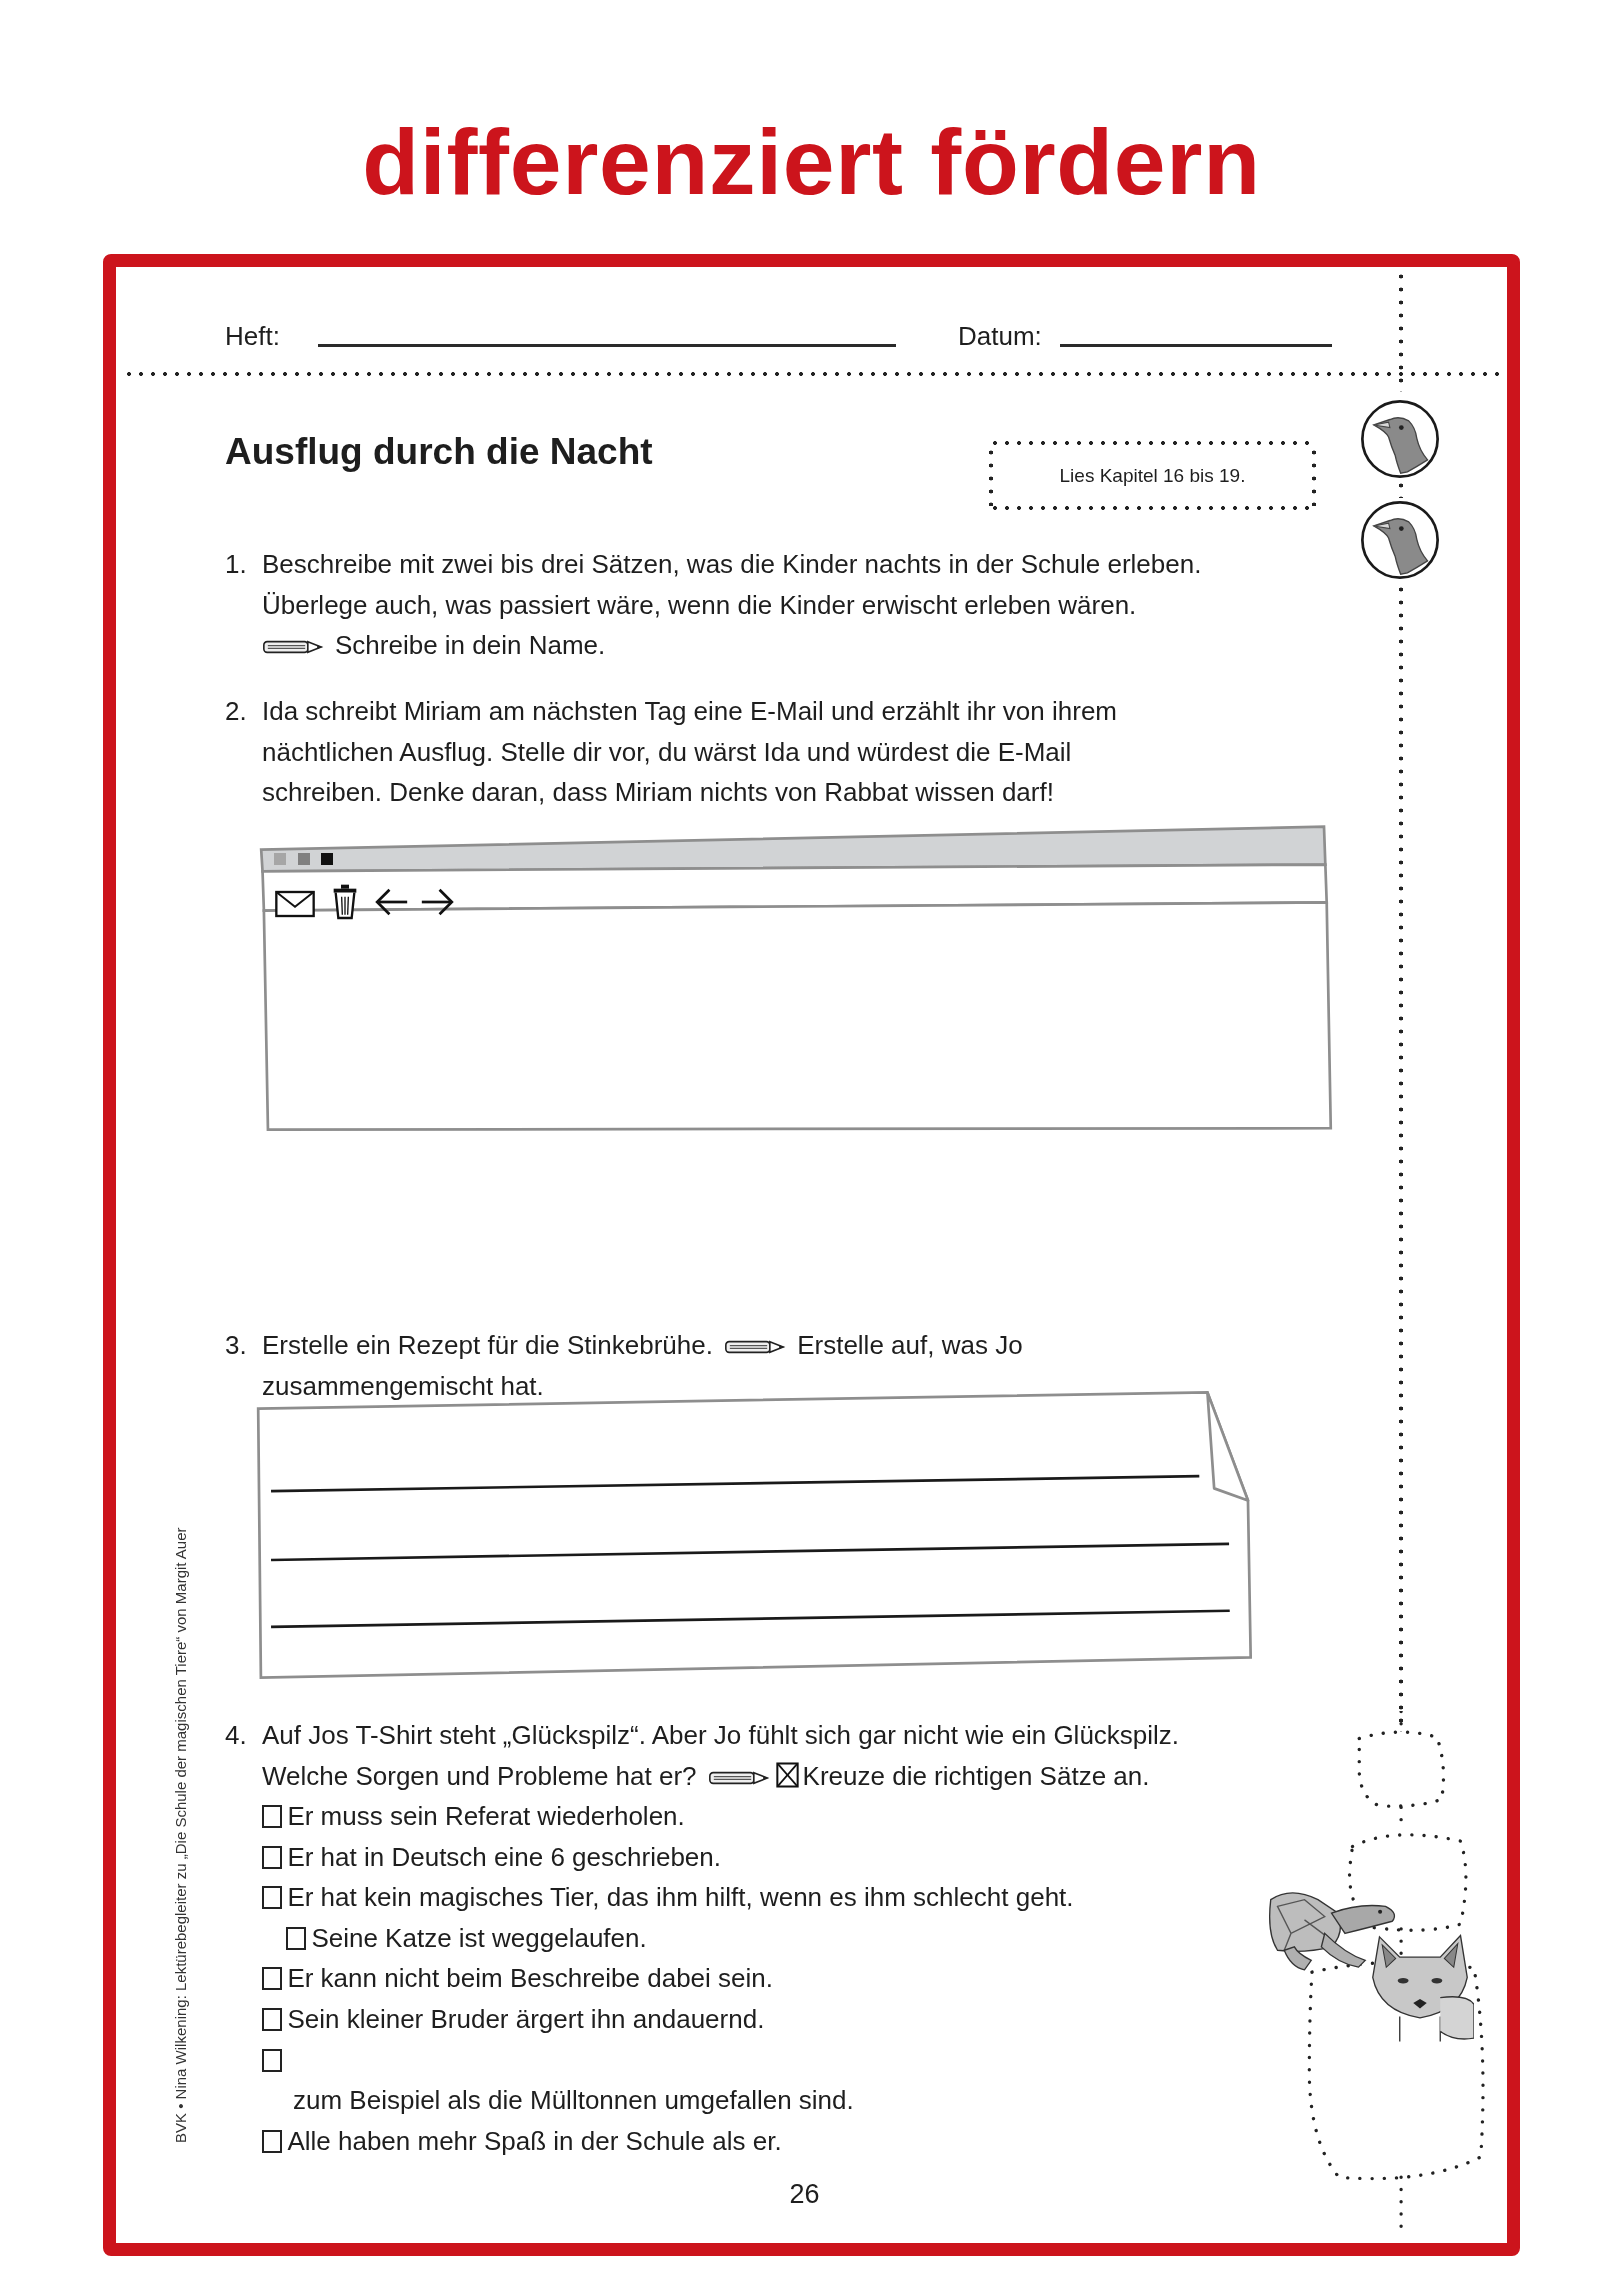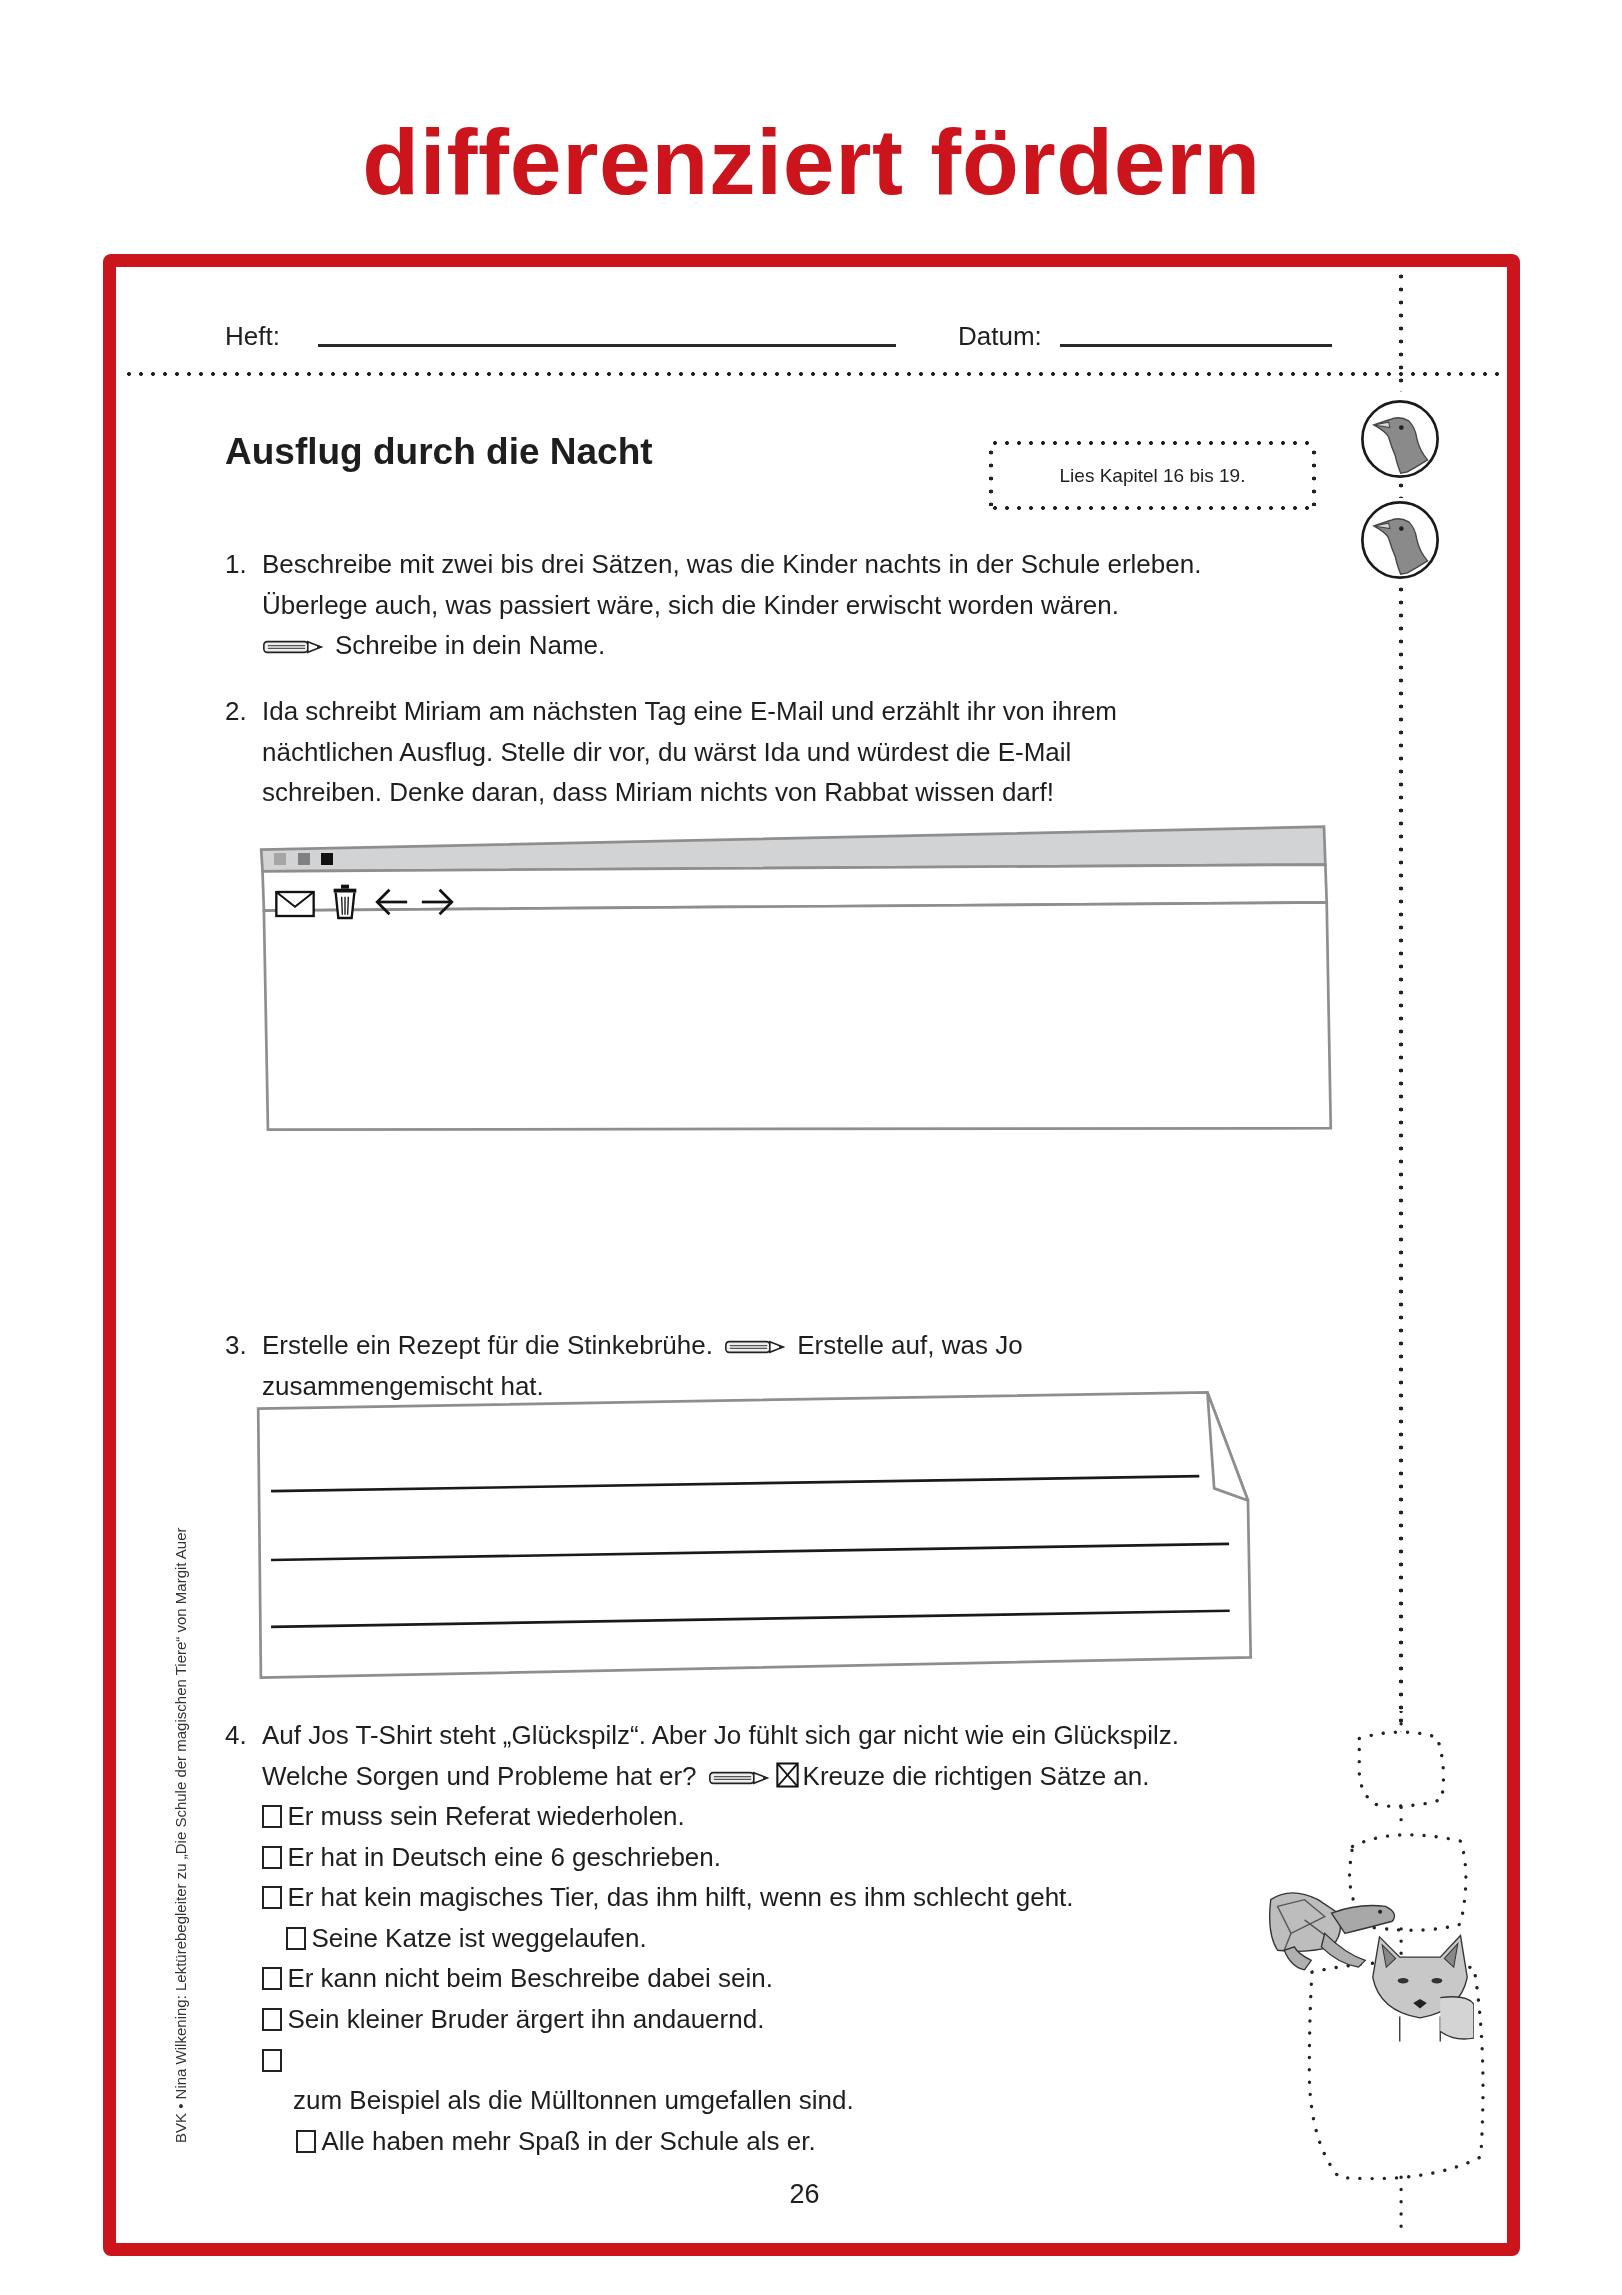--- a/index.html
+++ b/index.html
@@ -73,21 +73,21 @@
   <div class="abs hdots" style="left:0; top:0; width:327px;"></div>
   <div class="abs hdots" style="left:0; top:65px; width:327px;"></div>
   <div class="abs vdots" style="left:0; top:5.4px; height:60px;"></div>
   <div class="abs vdots" style="left:323px; top:5.4px; height:60px;"></div>
   <div id="lies-text" class="abs">Lies Kapitel 16 bis 19.</div>
 </div>
 
 <div class="abs" style="left:225px; top:544px;">
   <div class="abs task-num" style="left:0; top:0;">1.</div>
   <div class="abs task-line" style="left:37px; top:0;">Beschreibe mit zwei bis drei Sätzen, was die Kinder nachts in der Schule erleben.</div>
-  <div class="abs task-line" style="left:37px; top:41px;">Überlege auch, was passiert wäre, sich die Kinder erwischt worden wären.</div>
+  <div class="abs task-line" style="left:37px; top:41px;">Überlege auch, was passiert wäre, wenn die Kinder erwischt erleben wären.</div>
   <div class="abs task-line" style="left:37px; top:81px;">
     <svg class="pencil" width="65" height="16" viewBox="0 0 96 24">
       <rect x="2" y="4" width="66" height="16" rx="5" fill="#eee" stroke="#222" stroke-width="2.4"></rect>
       <line x1="8" y1="10" x2="64" y2="10" stroke="#555" stroke-width="2"></line>
       <line x1="8" y1="14" x2="64" y2="14" stroke="#555" stroke-width="2"></line>
       <path d="M68 4 L88 12 L68 20 Z" fill="#fff" stroke="#222" stroke-width="2.4"></path>
       <path d="M82 9.5 L90 12 L82 14.5 Z" fill="#222"></path>
     </svg><span>Schreibe in dein Name.</span>
   </div>
 </div>
@@ -190,21 +190,21 @@
   <div class="abs task-line" style="left:37px; top:243px;">
     <span class="cb"></span><span>Er kann nicht beim Beschreibe dabei sein.</span>
   </div>
   <div class="abs task-line" style="left:37px; top:284px;">
     <span class="cb"></span><span>Sein kleiner Bruder ärgert ihn andauernd.</span>
   </div>
   <div class="abs task-line" style="left:37px; top:325px;">
     <span class="cb"></span>
   </div>
   <div class="abs task-line" style="left:68px; top:365px;">zum Beispiel als die Mülltonnen umgefallen sind.</div>
-  <div class="abs task-line" style="left:37px; top:406px;margin-left:34px;">
+  <div class="abs task-line" style="left:37px; top:406px;">
     <span class="cb"></span><span>Alle haben mehr Spaß in der Schule als er.</span>
   </div>
 </div>
 
 <svg class="abs" style="left:1258px; top:1711px;" width="243" height="541" viewBox="0 0 360 800">
   <g fill="none" stroke="#222" stroke-width="5" stroke-linecap="round" stroke-dasharray="0.1 18">
     <path d="M212 0 L212 30"></path>
     <path d="M150 40 Q210 22 265 38 Q280 80 272 130 Q240 142 180 140 Q152 128 150 90 Z"></path>
     <path d="M212 142 L212 175"></path>
     <path d="M140 200 Q200 170 300 192 Q316 240 300 315 Q250 330 170 320 Q132 290 136 230 Z"></path>

